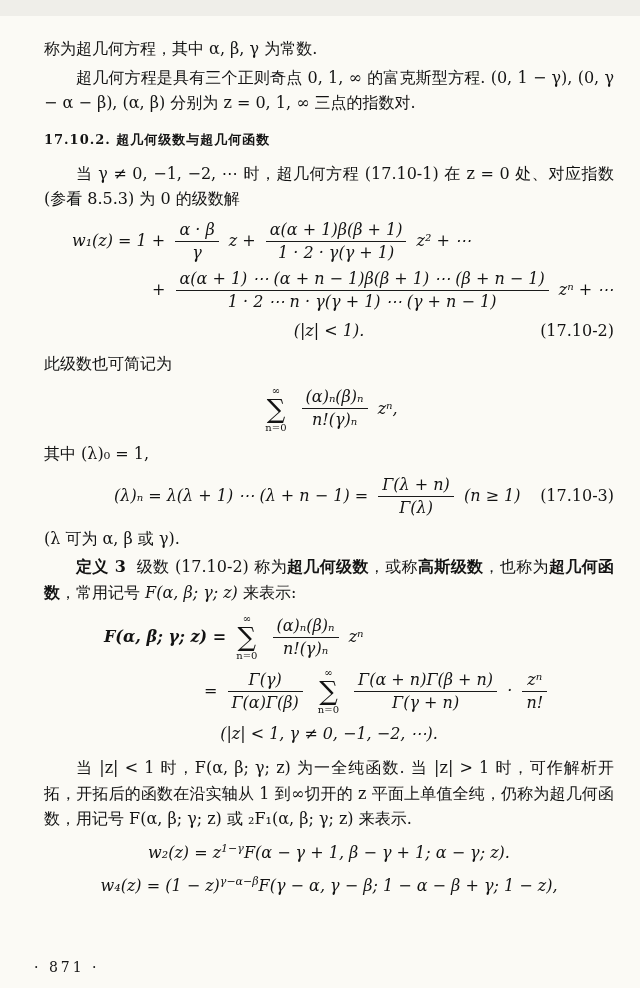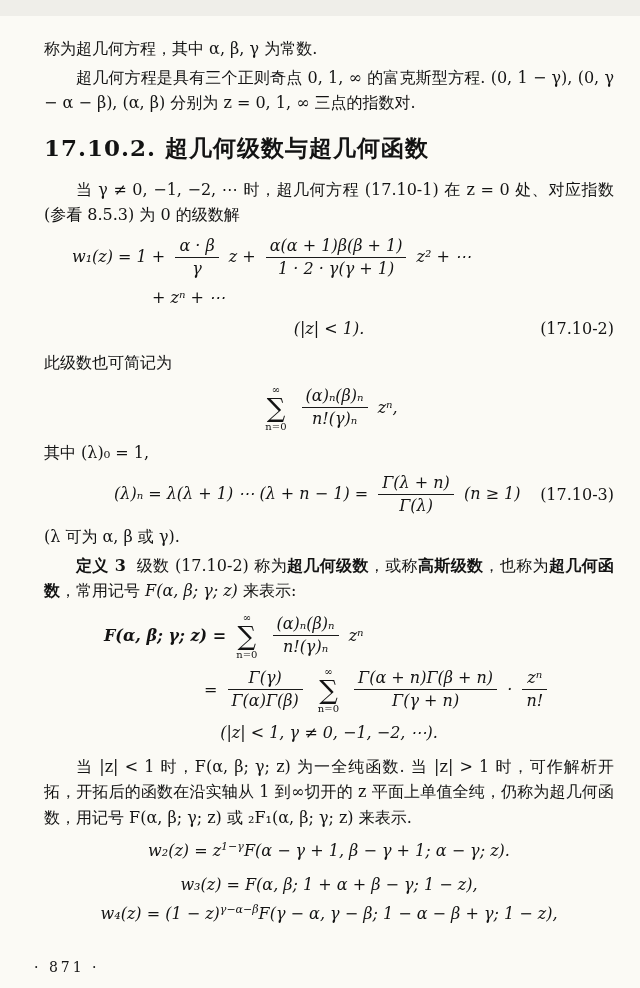--- a/index.html
+++ b/index.html
@@ -11,21 +11,21 @@
     font-family:"DejaVu Serif", serif;
     font-size:16px; line-height:1.6;
     padding:20px 26px 0 44px;
   }
   p { margin:0 0 3px 0; text-align:justify; }
   .indent { text-indent:2em; }
   .math { font-style:italic; white-space:nowrap; }
   .cjk-math { font-style:italic; }
   b.term { font-weight:700; }
   h2.sec {
-    font-size:23px; font-weight:700; margin:14px 0 10px 0;
+    font-size:13px; font-weight:700; margin:14px 0 10px 0;
     letter-spacing:1px;
   }
   .eq { margin:8px 0; font-style:italic; }
   .eq-line { margin:6px 0; position:relative; }
   .eq-center { text-align:center; }
   .frac {
     display:inline-block; text-align:center; vertical-align:middle;
     margin:0 5px; line-height:1.25;
   }
   .frac .num { display:block; padding:0 4px 1px 4px; }
@@ -68,20 +68,24 @@
       </span>
       <span class="math">z +</span>
       <span class="frac">
         <span class="num">α(α + 1)β(β + 1)</span>
         <span class="den">1 · 2 · γ(γ + 1)</span>
       </span>
       <span class="math">z² + ⋯</span>
     </div>
     <div class="eq-line" style="margin-left:108px;">
       <span class="math">+</span>
+      <span class="frac">
+        <span class="num">α(α + 1) ⋯ (α + n − 1)β(β + 1) ⋯ (β + n − 1)</span>
+        <span class="den">1 · 2 ⋯ n · γ(γ + 1) ⋯ (γ + n − 1)</span>
+      </span>
       <span class="math">zⁿ + ⋯</span>
     </div>
     <div class="eq-line eq-center">
       <span class="math">(|z| &lt; 1).</span>
       <span class="eqtag">(17.10-2)</span>
     </div>
   </div>
 
   <p>此级数也可简记为</p>
 
@@ -159,23 +163,20 @@
   </div>
 
   <p class="indent">当 |z| &lt; 1 时，F(α, β; γ; z) 为一全纯函数. 当 |z| &gt; 1 时，可作解析开拓，开拓后的函数在沿实轴从 1 到∞切开的 z 平面上单值全纯，仍称为超几何函数，用记号 F(α, β; γ; z) 或 ₂F₁(α, β; γ; z) 来表示.</p>
 
 
   <div class="eq eq-center">
     <span class="math">w₂(z) = z</span><sup class="exp math">1−γ</sup><span class="math">F(α − γ + 1, β − γ + 1; α − γ; z).</span>
   </div>
 
 
-  <div class="eq eq-center" style="margin:4px 0;">
-    <span class="math">w₃(z) = F(α, β; 1 + α + β − γ; 1 − z),</span>
-  </div>
 
   <div class="eq eq-center" style="margin:4px 0;">
     <span class="math">w₄(z) = (1 − z)</span><sup class="exp math">γ−α−β</sup><span class="math">F(γ − α, γ − β; 1 − α − β + γ; 1 − z),</span>
   </div>
 
   <p style="margin-left:34px;">
     
   </p>
 
   <div class="page-num">· 871 ·</div>

